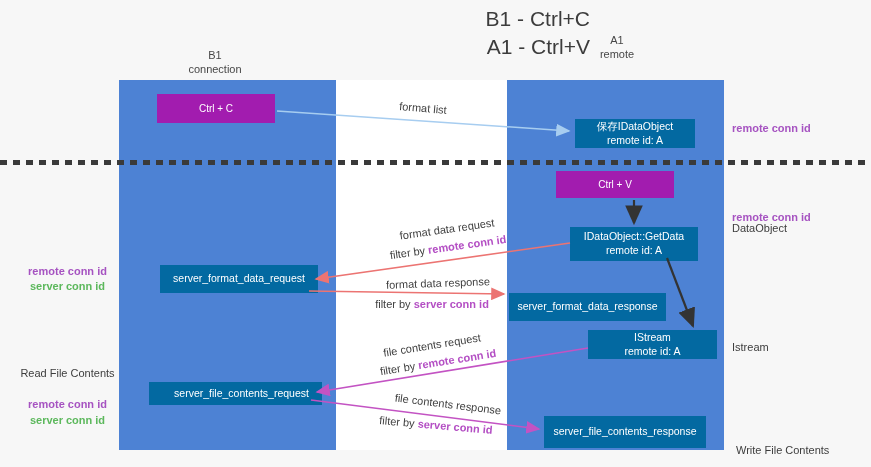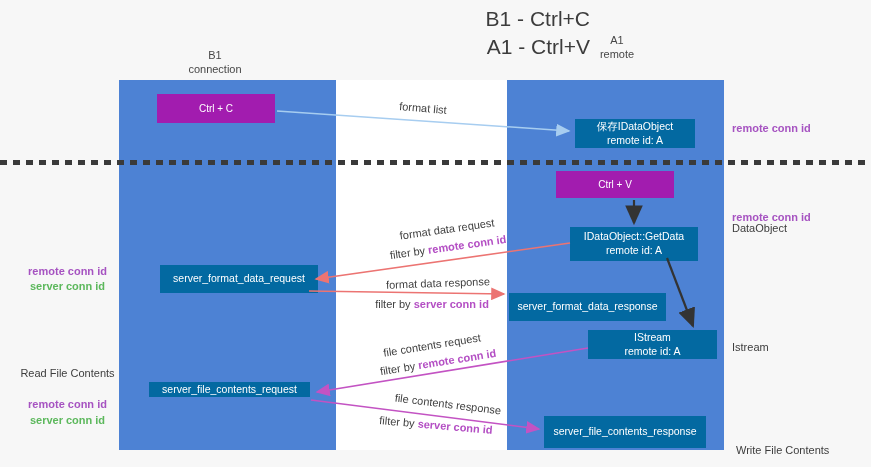--- a/index.html
+++ b/index.html
@@ -109,21 +109,21 @@
     <span>server_format_data_response</span>
   </div>
 
   <div class="abs node orange" style="left:588px;top:330px;width:129px;height:29px;">
     <span>
       <span style="display:block">IStream</span>
       <span style="display:block">remote id: A</span>
     </span>
   </div>
 
-  <div class="abs node orange" style="left:149px;top:382px;width:161px;height:15px;">
+  <div class="abs node orange" style="left:149px;top:382px;width:161px;height:23px;padding-left:12px;">
     <span>server_file_contents_request</span>
   </div>
 
   <div class="abs node orange" style="left:544px;top:416px;width:162px;height:32px;">
     <span>server_file_contents_response</span>
   </div>
 
   <svg class="overlay" width="871" height="467" viewBox="0 0 871 467">
     <defs>
       <marker id="mk-blue" markerWidth="9" markerHeight="8" refX="8" refY="4" orient="auto">

